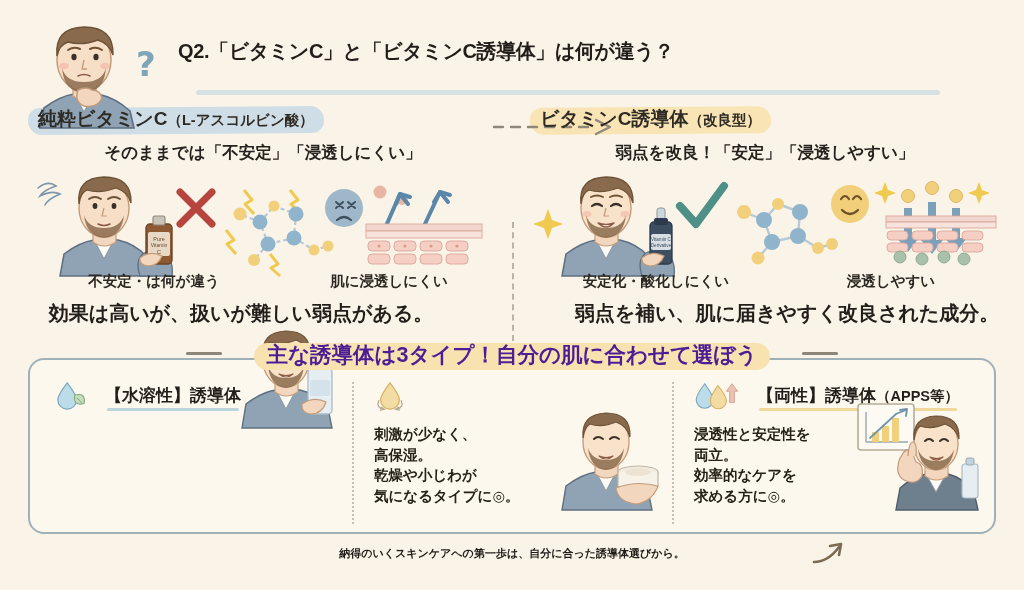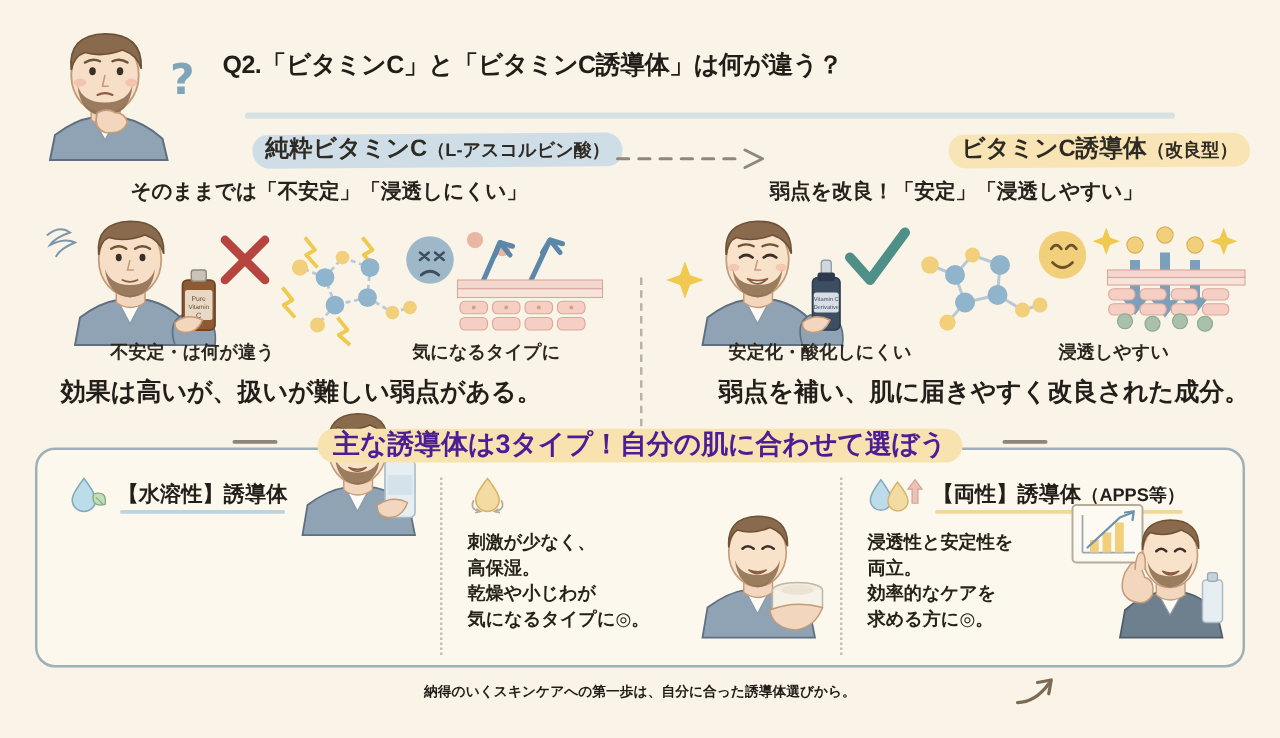--- a/index.html
+++ b/index.html
@@ -36,21 +36,21 @@
   }
 
   
   .compare { position: absolute; left: 0; top: 104px; width: 1024px; height: 226px; }
 
   .col { position: absolute; top: 0; width: 470px; height: 226px; }
   .col-left { left: 28px; }
   .col-right { left: 530px; }
 
   .col-head {
-    position: relative; text-align: right; height: 34px;
+    position: relative; text-align: left; height: 34px;
   }
   .hl {
     display: inline-block; position: relative;
     font-size: 19px; font-weight: bold; padding: 2px 10px 3px 10px;
     white-space: nowrap;
   }
   .hl .sub { font-size: 14.5px; font-weight: bold; }
   .hl.blue::before {
     content:""; position:absolute; left:0; right:0; top:3px; bottom:1px;
     background:#cfdee6; border-radius:12px 14px 12px 14px; z-index:-1;
@@ -121,21 +121,21 @@
   }
   .dash-l { left: 186px; }
   .dash-r { right: 186px; }
 
   .cards { position: absolute; left: 32px; top: 376px; width: 960px; height: 152px; display: flex; }
   .card { position: relative; width: 320px; height: 152px; }
   .card + .card::before {
     content:""; position:absolute; left:0; top: 6px; bottom: 4px; width: 0;
     border-left: 2px dotted #c8c0b0;
   }
-  .card-head { display: flex; align-items: center; gap: 8px; height: 40px; padding-left: 22px; }
+  .card-head { display: flex; align-items: center; gap: 19px; height: 40px; padding-left: 22px; }
   .card-title {
     font-size: 17px; font-weight: bold; color: #221e19; position: relative;
     white-space: nowrap; padding-bottom: 2px;
   }
   .card-title .small { font-size: 14.5px; }
   .card-title::after {
     content:""; position:absolute; left:2px; right:2px; bottom:-2px; height:3px;
     border-radius:2px;
   }
   .card-title.u-blue::after { background:#bcd4de; }
@@ -314,21 +314,21 @@
                 <circle cx="377" cy="80" r="1.6"></circle>
               <circle cx="403" cy="80" r="1.6"></circle>
                 <circle cx="429" cy="80" r="1.6"></circle>
             </g>
           </g>
         </svg>
       </div>
 
       <div class="capt-row">
         <div class="capt capt-mol">不安定・は何が違う</div>
-        <div class="capt capt-skin">気になるタイプに</div>
+        <div class="capt capt-skin">肌に浸透しにくい</div>
       </div>
 
       <div class="col-foot">効果は高いが、扱いが難しい弱点がある。</div>
     </div>
 
     <div class="col col-right">
       <div class="col-head">
         <span class="hl gold">
           <span>ビタミンC誘導体</span><span class="sub">（改良型）</span>
         </span>

